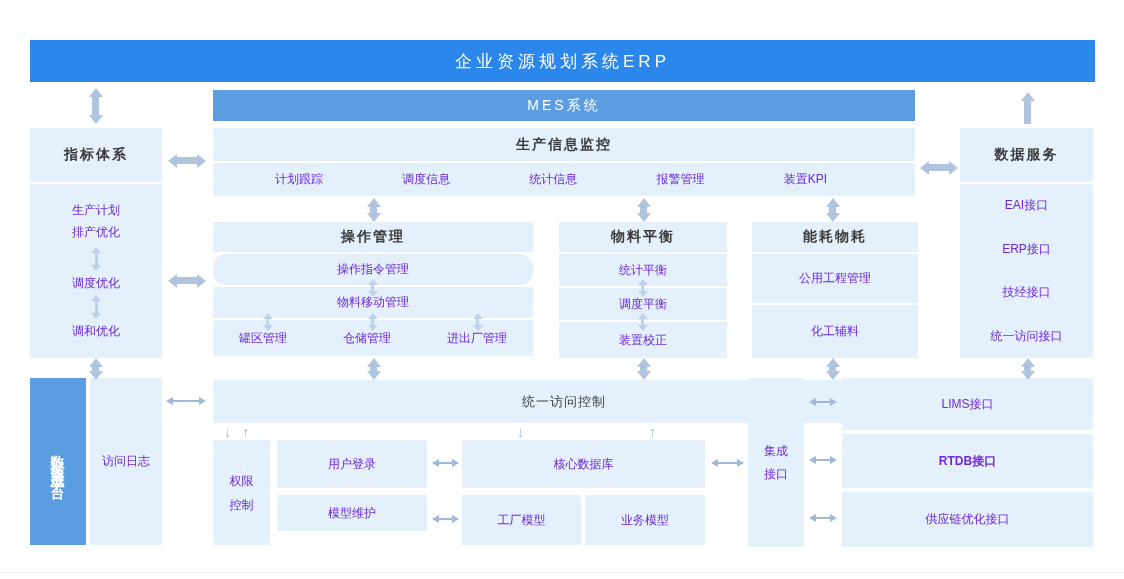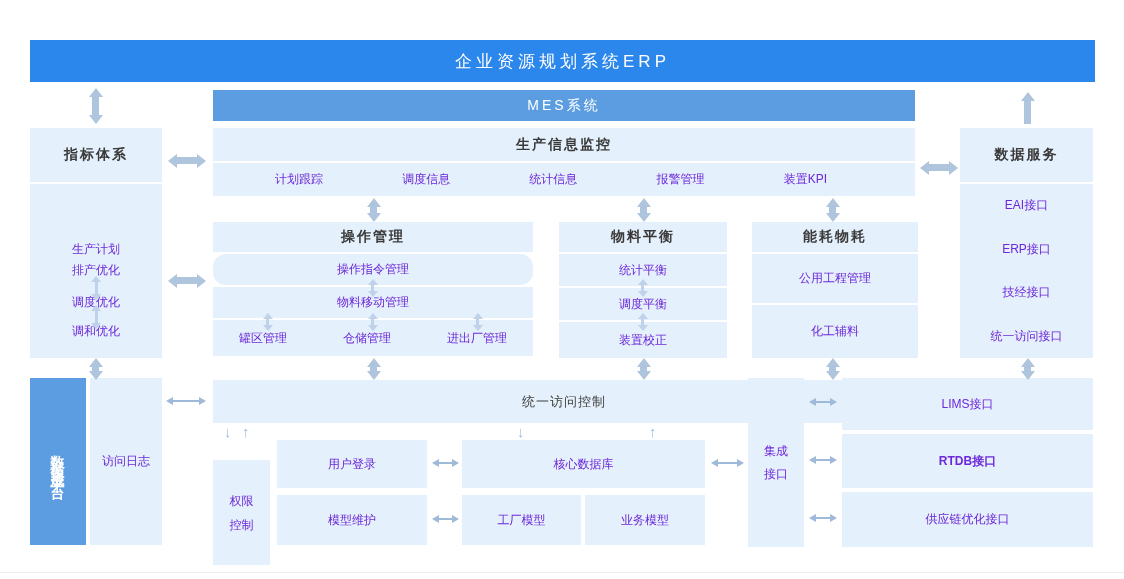--- a/index.html
+++ b/index.html
@@ -54,21 +54,21 @@
 </style>
 </head>
 <body>
 
 <div id="stage">
 
   <div class="banner erp" style="left:30px;top:40px;width:1065px;height:42px;">企业资源规划系统ERP</div>
   <div class="banner mes" style="left:213px;top:90px;width:702px;height:31px;">MES系统</div>
 
   <div class="box hdr" style="left:30px;top:128px;width:132px;height:54px;">指标体系</div>
-  <div class="box" style="left:30px;top:184px;width:132px;height:174px;display:flex;flex-direction:column;align-items:center;justify-content:flex-end;padding:16px 0 18px;box-sizing:border-box;">
+  <div class="box" style="left:30px;top:184px;width:132px;height:174px;display:flex;flex-direction:column;align-items:center;justify-content:space-between;padding:16px 0 18px;box-sizing:border-box;">
     <div class="lbl pre" style="line-height:1.8;">生产计划
 排产优化</div>
     <div class="mv rel"></div>
     <div class="lbl">调度优化</div>
     <div class="mv rel"></div>
     <div class="lbl">调和优化</div>
   </div>
 
   <div class="box hdr" style="left:213px;top:128px;width:702px;height:33px;">生产信息监控</div>
   <div class="box" style="left:213px;top:163px;width:702px;height:33px;display:flex;align-items:center;justify-content:space-between;padding:0 88px 0 62px;box-sizing:border-box;">
@@ -111,24 +111,24 @@
     <span class="lbl">统一访问接口</span>
   </div>
 
   <div class="center" style="position:absolute;left:30px;top:378px;width:56px;height:167px;background:#5C9CE0;">
     <span class="vtext">数据集成平台</span>
   </div>
   <div class="box center lbl" style="left:90px;top:378px;width:72px;height:167px;">访问日志</div>
 
   <div class="box center" style="left:213px;top:380px;width:702px;height:43px;font-size:13px;color:#3f3f3f;letter-spacing:1px;">统一访问控制</div>
 
-  <div class="box center lbl pre" style="left:213px;top:460px;width:57px;height:105px;line-height:2;">权限
+  <div class="box center lbl pre" style="left:213px;top:440px;width:57px;height:105px;line-height:2;">权限
 控制</div>
   <div class="box center lbl" style="left:277px;top:440px;width:150px;height:48px;">用户登录</div>
-  <div class="box center lbl" style="left:277px;top:495px;width:150px;height:50px;font-family:Liberation Serif, serif;">模型维护</div>
+  <div class="box center lbl" style="left:277px;top:495px;width:150px;height:36px;font-family:Liberation Serif, serif;">模型维护</div>
   <div class="box center lbl" style="left:462px;top:440px;width:243px;height:48px;">核心数据库</div>
   <div class="box center lbl" style="left:462px;top:495px;width:119px;height:50px;">工厂模型</div>
   <div class="box center lbl" style="left:585px;top:495px;width:120px;height:50px;">业务模型</div>
   <div class="box center lbl pre" style="left:748px;top:378px;width:56px;height:169px;line-height:1.9;">集成
 接口</div>
   <div class="box center lbl" style="left:842px;top:378px;width:251px;height:52px;">LIMS接口</div>
   <div class="box center lbl" style="left:842px;top:434px;width:251px;height:54px;font-weight:bold;">RTDB接口</div>
   <div class="box center lbl" style="left:842px;top:492px;width:251px;height:55px;">供应链优化接口</div>
 
   <div class="tv" style="left:92px;top:97px;height:18px;"></div>

